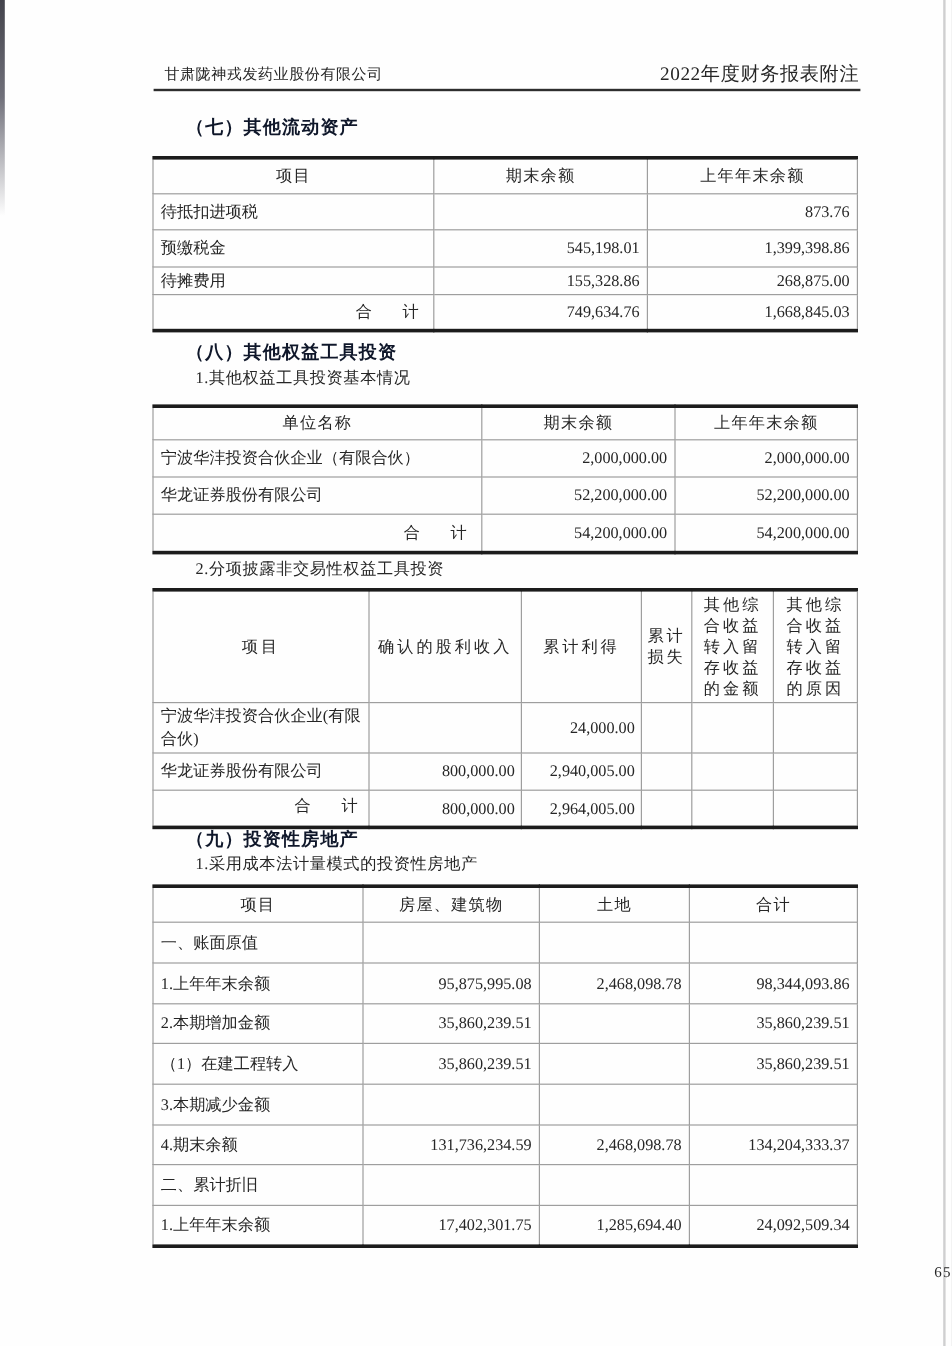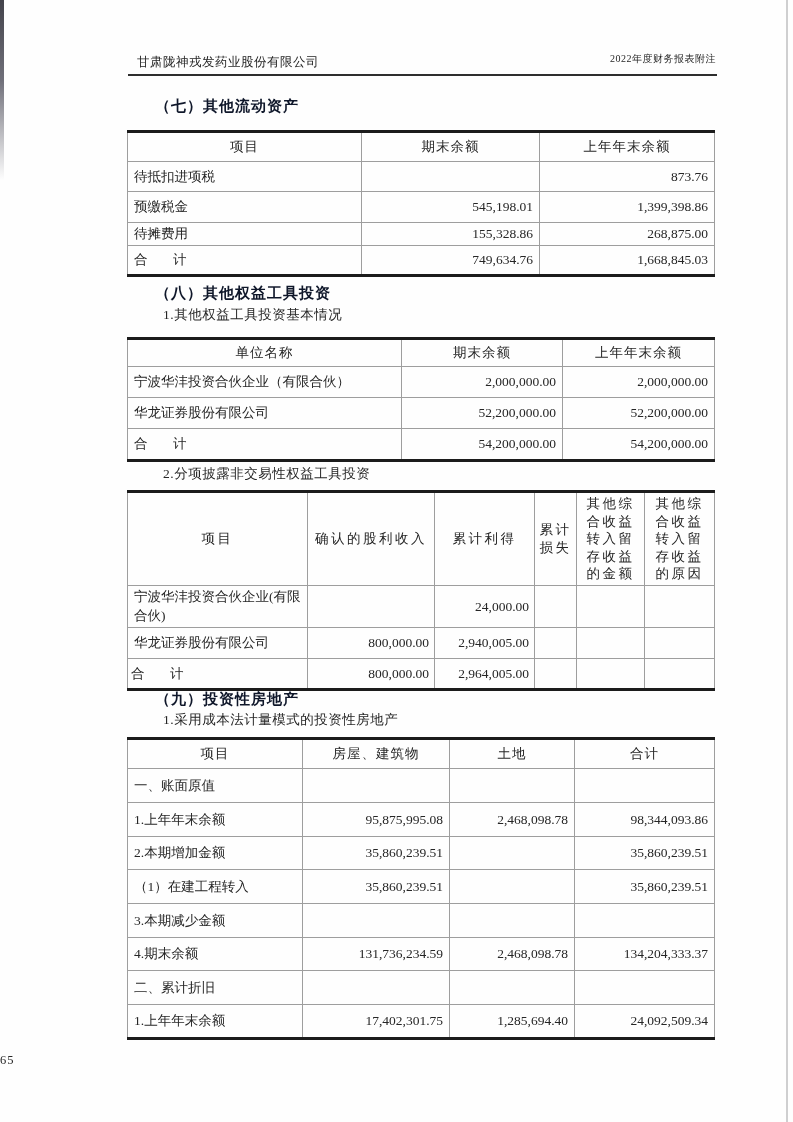--- a/index.html
+++ b/index.html
@@ -7,41 +7,41 @@
     position:relative;width:793px;height:1122px;background:#fefefe;
     font-family:"Liberation Serif","DejaVu Serif",serif;color:#262626;
     overflow:hidden;margin:0 auto;
   }
   
   .edge-left{position:absolute;left:0;top:0;width:4px;height:180px;
     background:linear-gradient(180deg,#43434b 0%,#70707a 45%,rgba(120,120,128,0) 100%);}
   .edge-right{position:absolute;left:786px;top:0;width:2px;height:1122px;background:rgba(150,150,152,0.45);}
   
   .hdr-left{position:absolute;left:137px;top:54px;font-size:12.5px;letter-spacing:.5px;white-space:nowrap;}
-  .hdr-right{position:absolute;right:77px;top:52px;font-size:10px;letter-spacing:.5px;white-space:nowrap;}
+  .hdr-right{position:absolute;right:77px;top:52px;font-size:16px;letter-spacing:.5px;white-space:nowrap;}
   .hdr-rule{position:absolute;left:128px;top:74px;width:589px;height:2px;background:#2e2e2e;}
   
   .sec{position:absolute;left:155px;margin:0;font-size:15px;font-weight:bold;letter-spacing:1px;white-space:nowrap;color:#0f172a;}
   .sub{position:absolute;left:163px;margin:0;font-size:13.5px;letter-spacing:.5px;white-space:nowrap;}
   
   .doc-table{position:absolute;left:127px;width:587px;border-collapse:collapse;table-layout:fixed;
     border-top:3px solid #1c1c1c;border-bottom:3px solid #1c1c1c;}
   .doc-table td{border:1px solid #9e9e9e;vertical-align:middle;font-size:13.5px;
     padding:2px 6px;overflow:hidden;color:#262626;}
   .doc-table .th{text-align:center;letter-spacing:1px;}
   .lbl{text-align:left;padding-left:8px;}
   .num{text-align:right;padding-right:7px;}
-  .ctr{text-align:left;letter-spacing:6px;}
+  .ctr{text-align:right;letter-spacing:6px;font-family:Liberation Mono, monospace;}
   
   .t3 td{padding:2px 3px;font-size:13.5px;line-height:1.3;}
   .t3 .th{word-break:break-all;letter-spacing:2.5px;padding:2px 3px;}
   .t3 .lbl{word-break:break-all;padding-left:6px;line-height:1.35;}
   .t3 .num{padding-right:5px;padding-left:12px;}
   
-  .pageno{position:absolute;left:0;right:0;top:1053px;text-align:left;font-size:12.5px;letter-spacing:1px;}
+  .pageno{position:absolute;left:0;right:0;top:1053px;text-align:right;font-size:12.5px;letter-spacing:1px;}
 </style>
 </head>
 <body>
 
 <div class="page">
   <div class="edge-left"></div>
   <div class="edge-right"></div>
 
   <div class="hdr-left">甘肃陇神戎发药业股份有限公司</div>
   <div class="hdr-right">2022年度财务报表附注</div>

